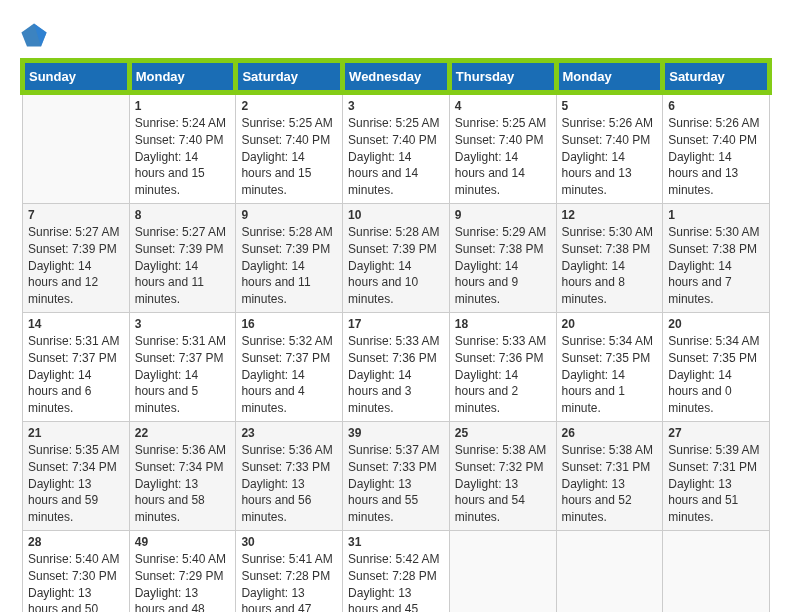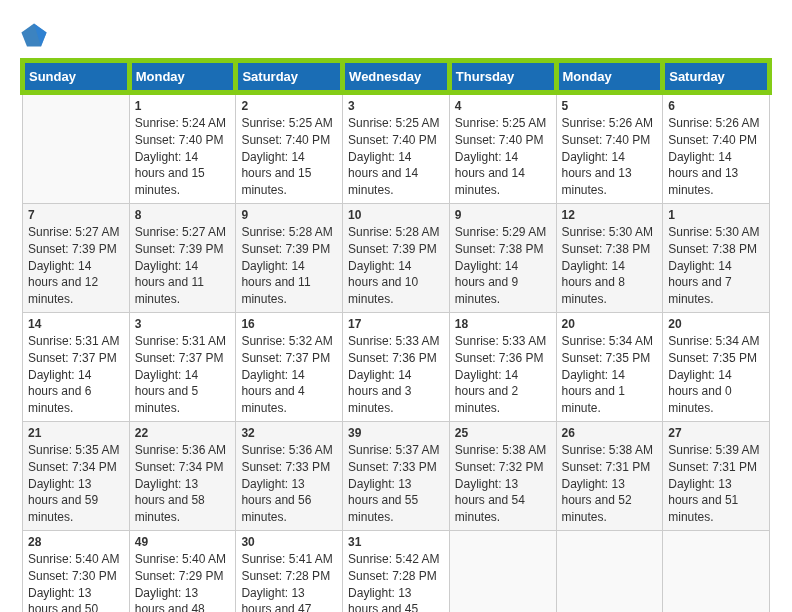--- a/index.html
+++ b/index.html
@@ -214,21 +214,21 @@
       <tr>
         <td>
           <span class="day-number">21</span>
           <span class="cell-text">Sunrise: 5:35 AM<br>Sunset: 7:34 PM<br>Daylight: 13 hours and 59 minutes.</span>
         </td>
         <td>
           <span class="day-number">22</span>
           <span class="cell-text">Sunrise: 5:36 AM<br>Sunset: 7:34 PM<br>Daylight: 13 hours and 58 minutes.</span>
         </td>
         <td>
-          <span class="day-number">32</span>
+          <span class="day-number">23</span>
           <span class="cell-text">Sunrise: 5:36 AM<br>Sunset: 7:33 PM<br>Daylight: 13 hours and 56 minutes.</span>
         </td>
         <td>
           <span class="day-number">39</span>
           <span class="cell-text">Sunrise: 5:37 AM<br>Sunset: 7:33 PM<br>Daylight: 13 hours and 55 minutes.</span>
         </td>
         <td>
           <span class="day-number">25</span>
           <span class="cell-text">Sunrise: 5:38 AM<br>Sunset: 7:32 PM<br>Daylight: 13 hours and 54 minutes.</span>
         </td>

